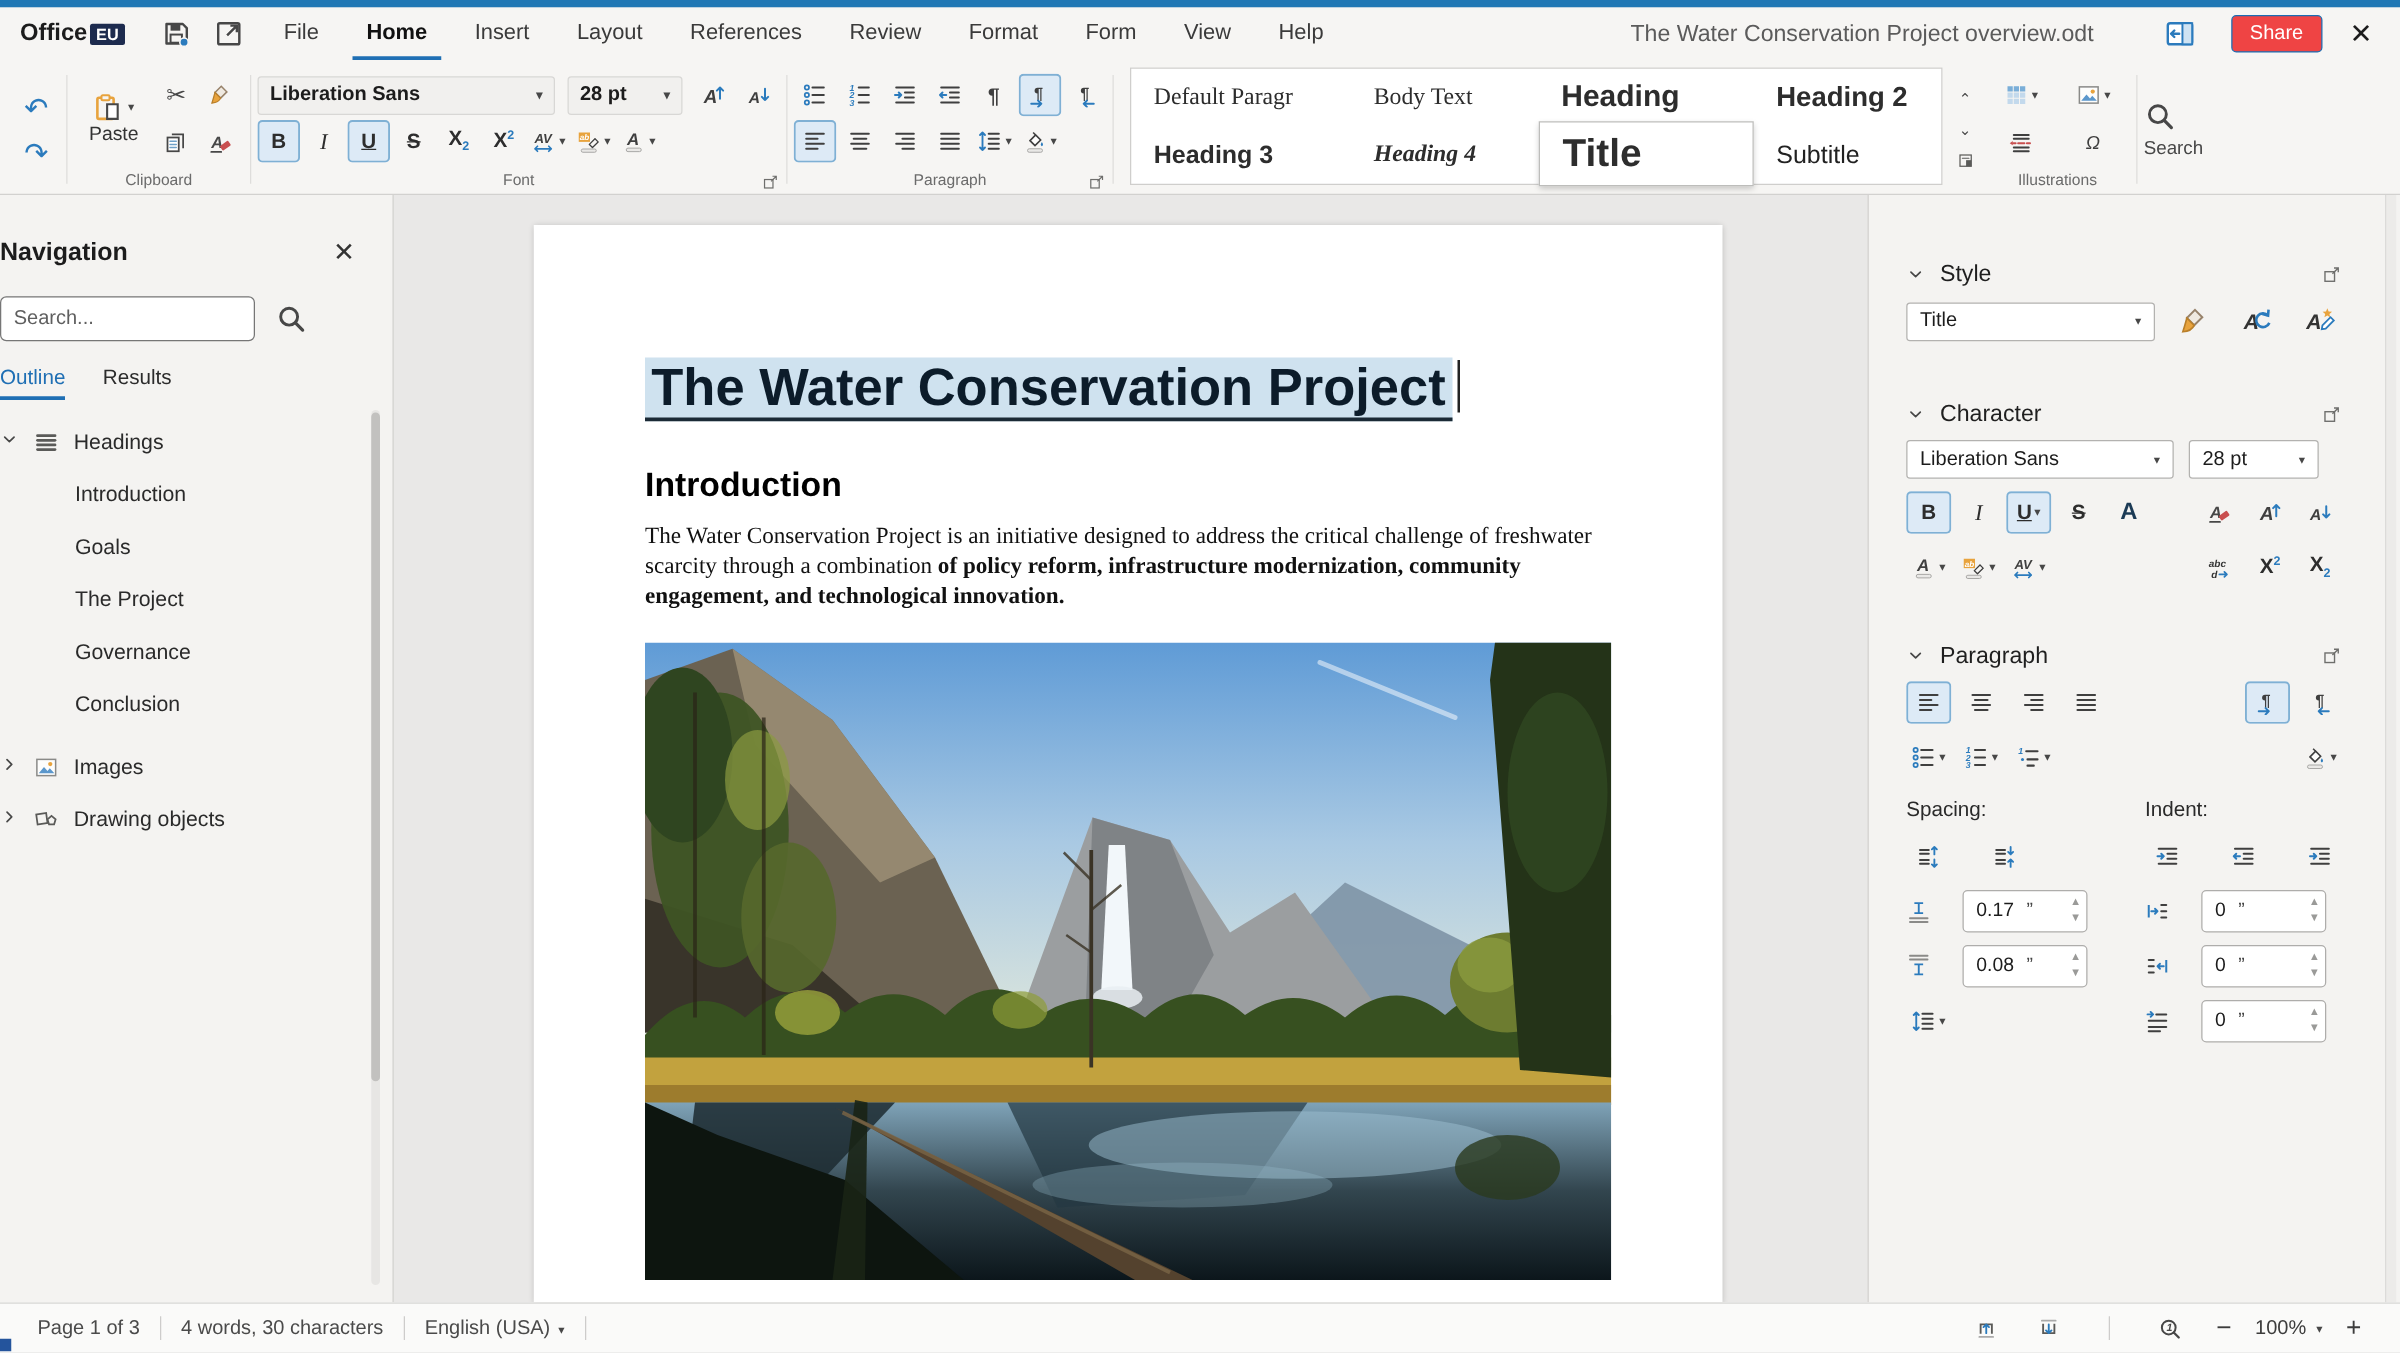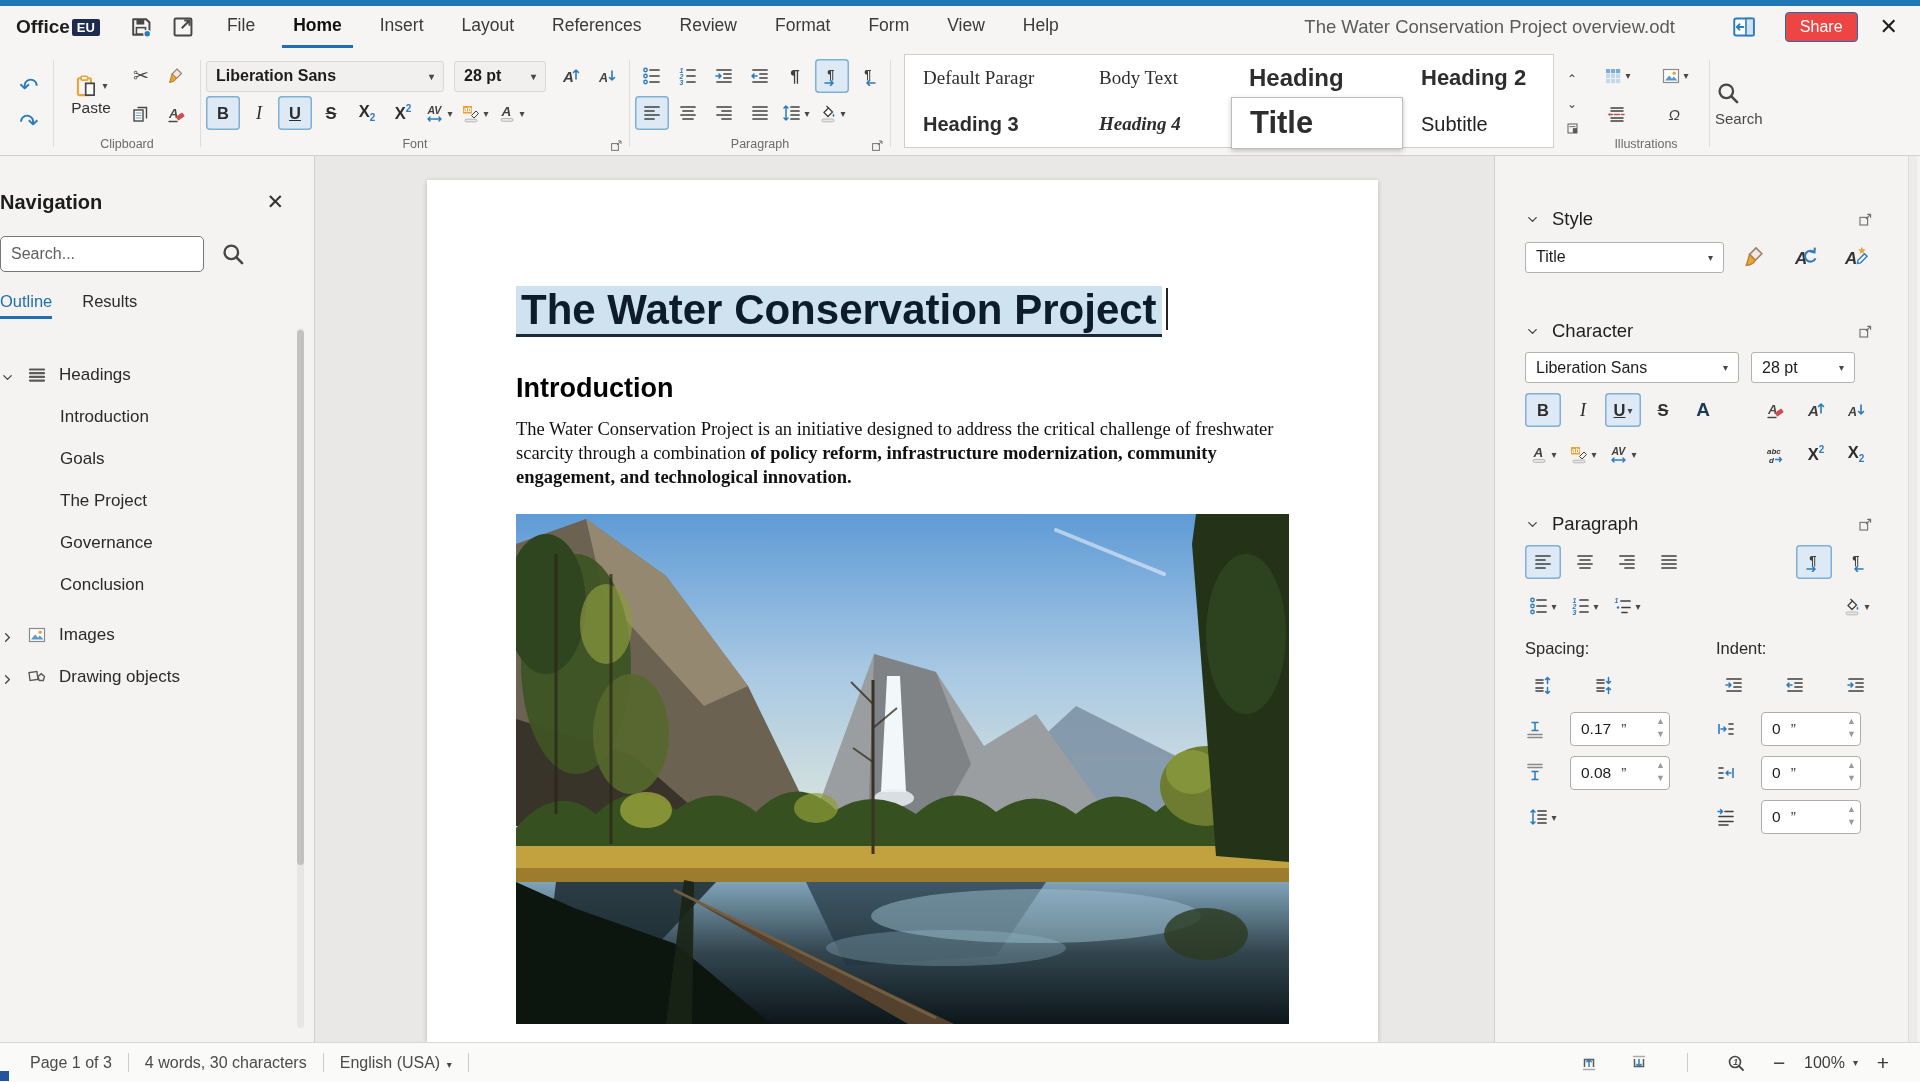--- a/index.html
+++ b/index.html
@@ -69,21 +69,21 @@
   .nav-head { display:flex; align-items:center; margin-top:34px; padding-right:30px; }
   .nav-head .t { font-size:20px; font-weight:bold; color:#1c1c1c; }
   .nav-head .x { margin-left:auto; font-size:21px; color:#333; }
   .nav-search { display:flex; align-items:center; margin-top:22px; gap:16px; }
   .nav-search input { width:204px; height:36px; border:1.5px solid #767676; border-radius:5px; background:#fff; font-size:16px; padding:0 10px; color:#333; font-family:"Liberation Sans",sans-serif; }
   .nav-search input::placeholder { color:#5f5f5f; }
   .nav-tabs { display:flex; gap:30px; margin-top:20px; font-size:16.5px; }
   .nav-tab { padding-bottom:5px; color:#2c2c2c; border-bottom:3px solid transparent; }
   .nav-tab.active { color:#1f6fb4; border-bottom-color:#1f6fb4; }
   .tree { margin-top:24px; font-size:17px; color:#2a2a2a; }
-  .titem { height:42px; display:flex; align-items:flex-end; gap:12px; }
+  .titem { height:42px; display:flex; align-items:flex-start; gap:12px; }
   .titem.child { padding-left:60px; }
   .nav-scroll { position:absolute; right:10px; top:172px; width:7px; height:700px; background:#e7e6e4; border-radius:4px; }
   .nav-thumb { position:absolute; left:0; top:2px; width:7px; height:535px; background:#c2c1bf; border-radius:4px; }
 
   
   .docarea { flex:1; background:#e9e8e7; overflow:hidden; }
   .page { width:951px; margin:24px 0 0 112px; background:#fff; box-shadow:0 1px 5px rgba(0,0,0,.2); height:862px; padding:106px 43px 0 89px; }
   .doc-h-title { display:inline-block; background:#cfe2ef; padding:1px 5px 2px 5px; border-bottom:3.5px solid #1b2a36;
     font-size:42px; font-weight:bold; color:#0c1c2a; line-height:1.08; }
   .caret-line { display:inline-block; width:2px; height:42px; background:#222; margin-left:4px; vertical-align:-6px; }

